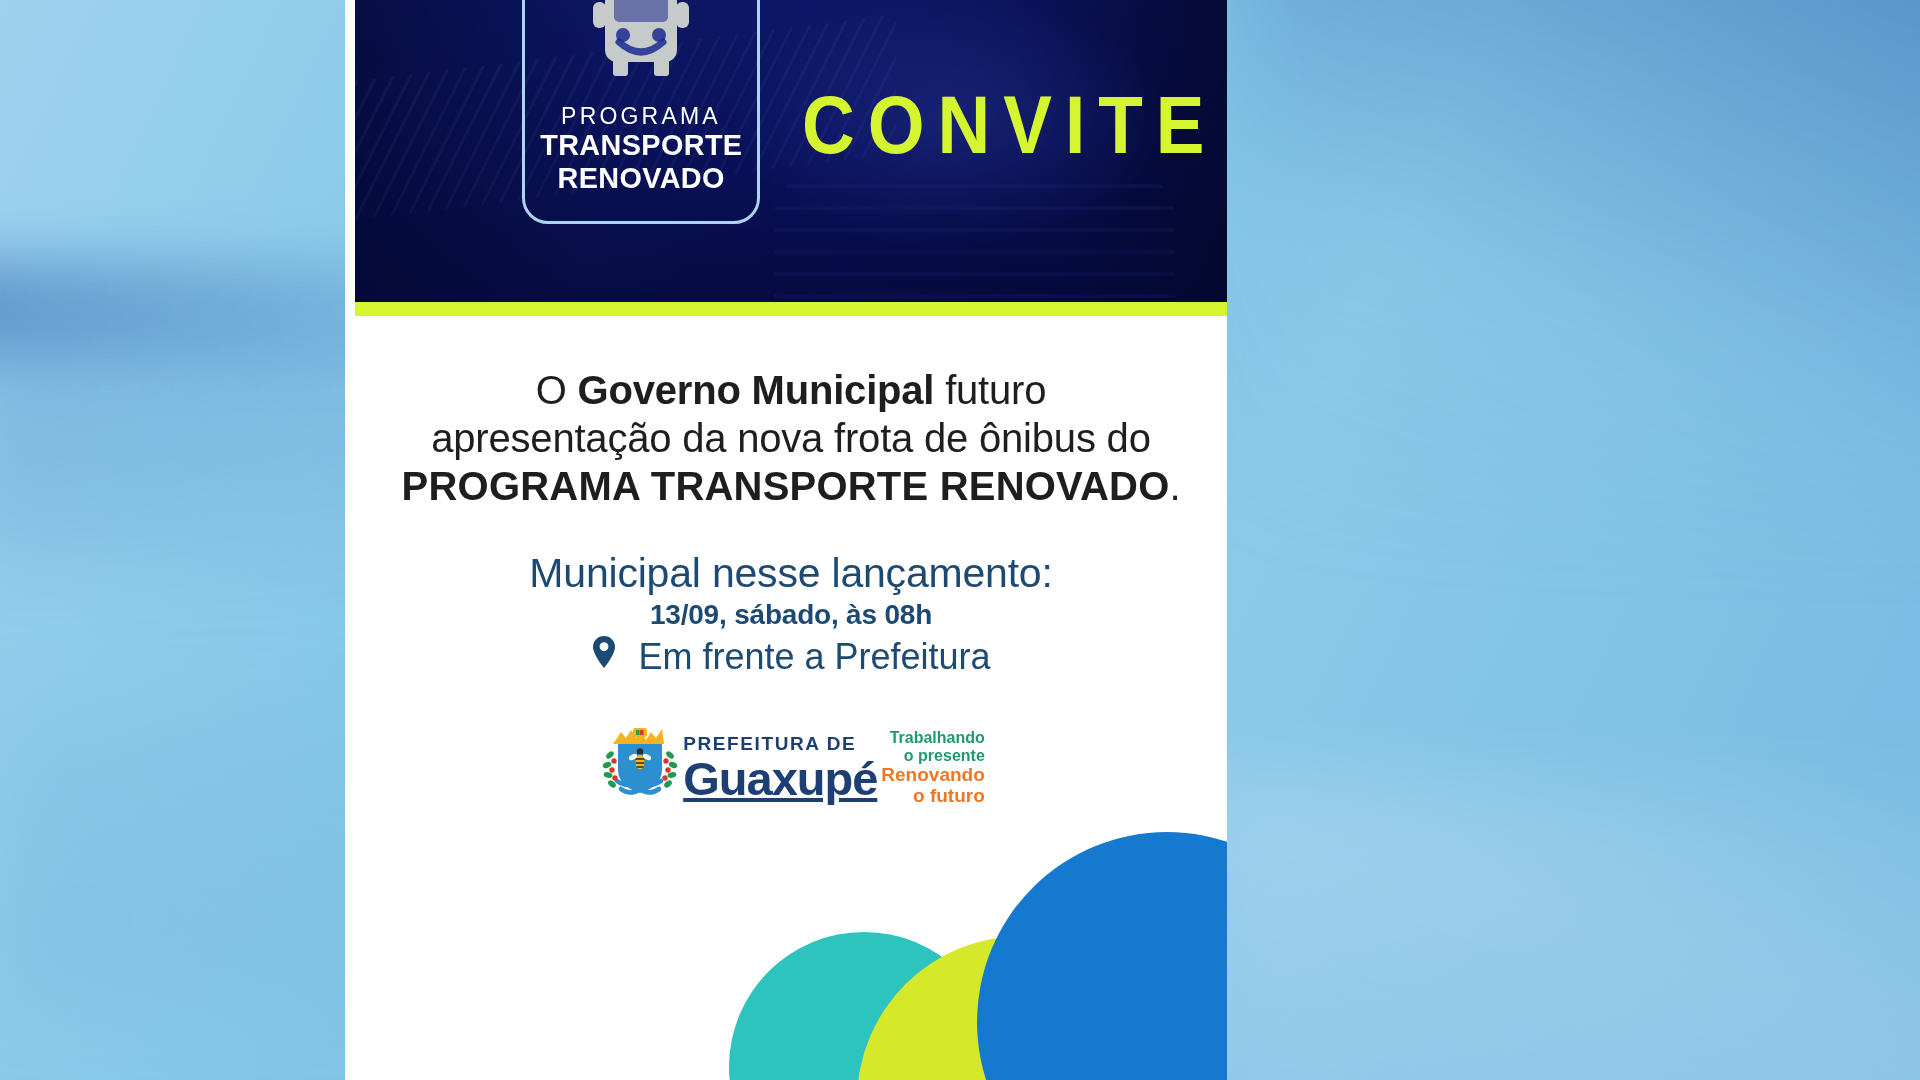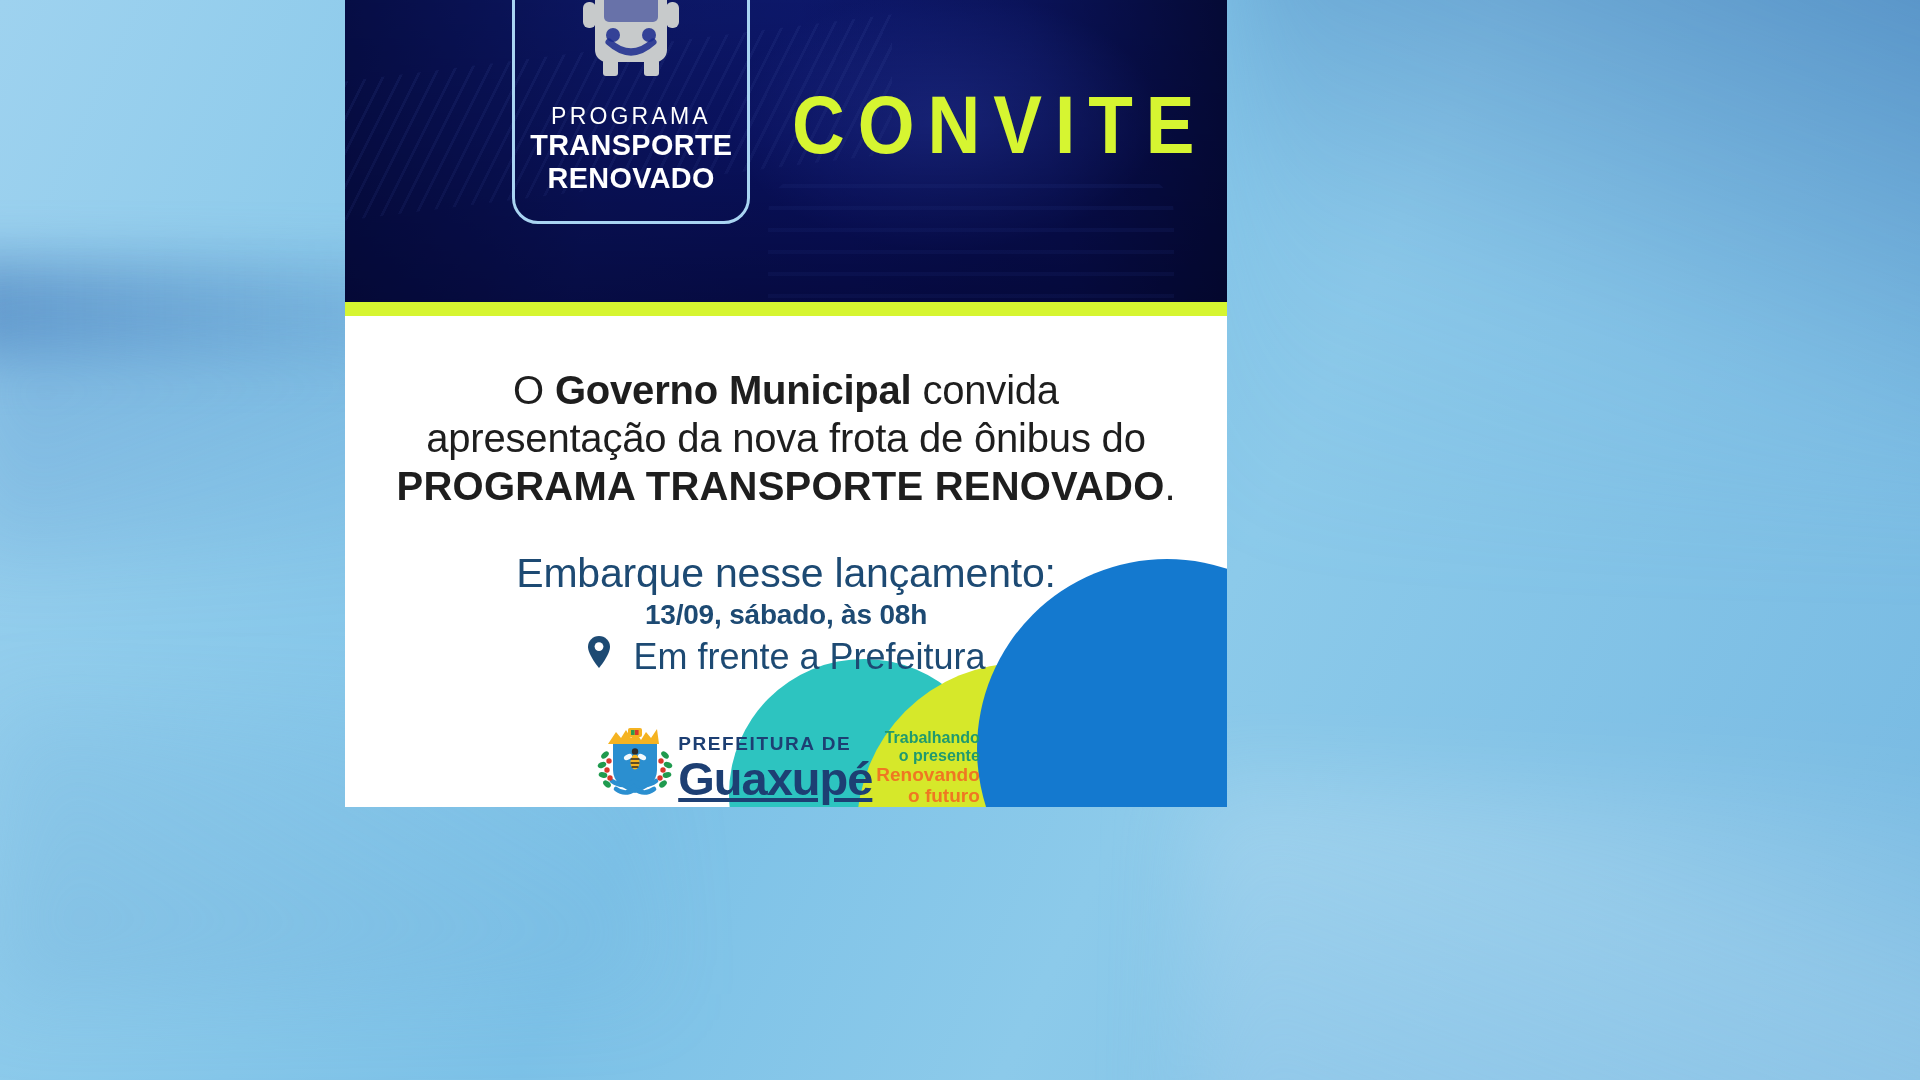--- a/index.html
+++ b/index.html
@@ -38,22 +38,22 @@
     filter:blur(42px);
   }
   #backdrop .bg-streak-e {
     position:absolute; left:0; bottom:8%; width:34%; height:26%;
     background:linear-gradient(30deg, rgba(120,180,220,.4), rgba(255,255,255,0));
     filter:blur(40px);
   }
 
   
   #poster {
-    position:absolute; left:345px; top:0; width:882px; height:807px;
-    background:#ffffff; overflow:hidden;
+    position:absolute; left:345px; top:0; width:882px; height:1080px;
+    background:#ffffff; overflow:hidden;padding-left:10px;
   }
 
   
   .header {
     position:relative; height:302px; width:100%;
     background:#111c52; overflow:hidden;
   }
   .header .photo {
     position:absolute; inset:0;
     background:
@@ -200,27 +200,27 @@
     </div>
 
     <div class="convite">CONVITE</div>
   </div>
 
   <div class="lime-rule"></div>
 
   <div class="body-wrap">
 
     <div class="para">
-      <span class="line"><span>O </span><b>Governo Municipal</b><span> convida</span></span>
+      <span class="line"><span>O </span><b>Governo Municipal</b><span> futuro</span></span>
       <span class="line">apresentação da nova frota de ônibus do</span>
       <span class="line"><span class="caps">PROGRAMA TRANSPORTE RENOVADO</span><span>.</span></span>
     </div>
 
     <div class="cta">
-      <div class="cta-title">Embarque nesse lançamento:</div>
+      <div class="cta-title">Municipal nesse lançamento:</div>
       <div class="cta-date">13/09, sábado, às 08h</div>
       <div class="cta-place">
         <span>
           <svg width="26" height="34" viewBox="0 0 26 34" aria-hidden="true">
             <path d="M13 1C6.9 1 2 5.8 2 11.8 2 20 13 33 13 33s11-13 11-21.2C24 5.8 19.1 1 13 1z" fill="#1d4a73"></path>
             <circle cx="13" cy="11.6" r="4.4" fill="#ffffff"></circle>
           </svg>
         </span>
         <span>Em frente a Prefeitura</span>
       </div>

